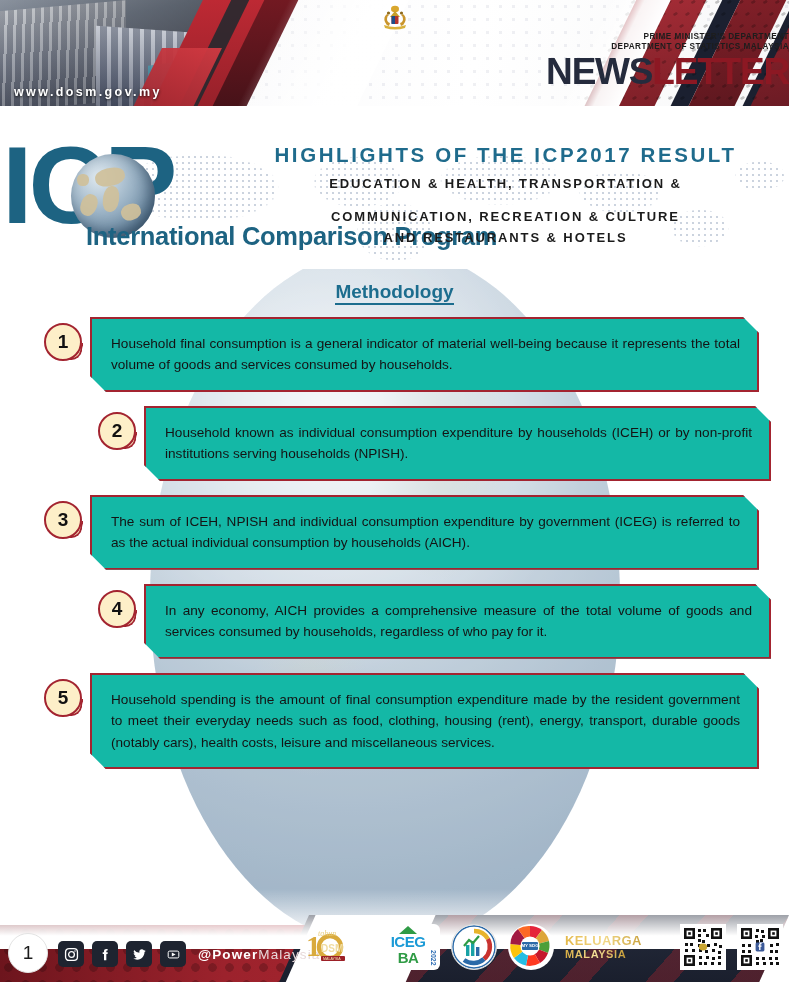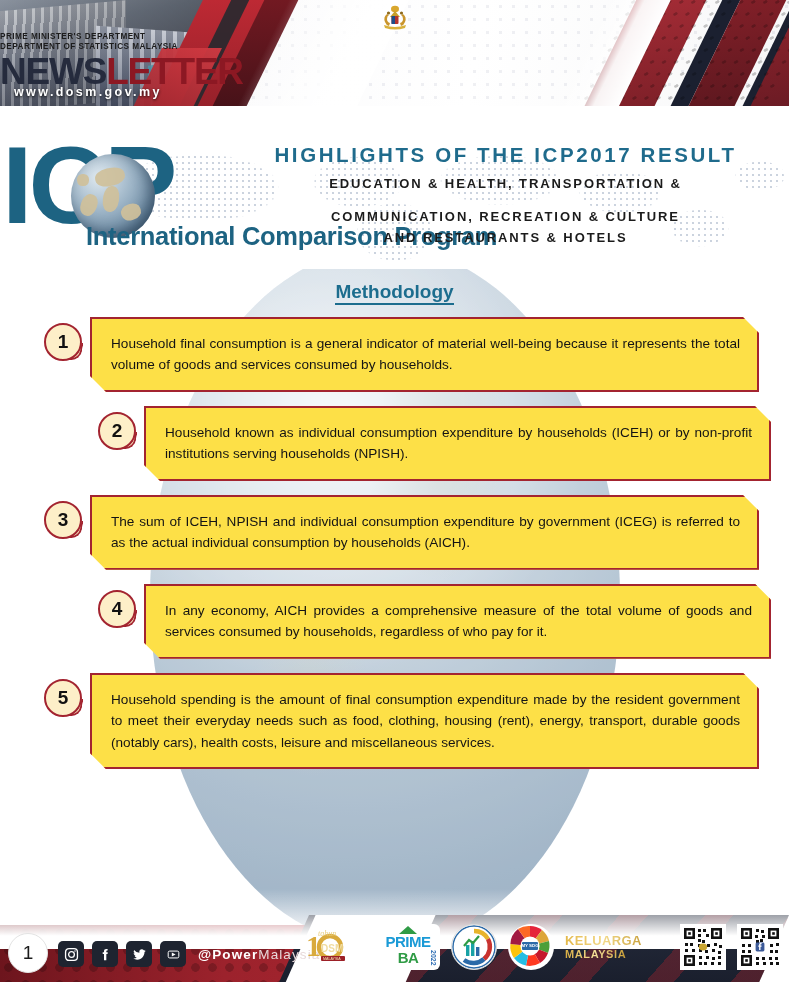--- a/index.html
+++ b/index.html
@@ -56,21 +56,21 @@
   .rd3 { right:32px;  width:46px; background:linear-gradient(170deg,#8e222b,#4d141b); }
   .rd4 { right:8px;   width:16px; background:#1b2030; }
   .rd5 { right:-30px; width:46px; background:linear-gradient(170deg,#9c2730,#5a1720); }
   .rdotmask { position:absolute; right:0; top:-40px; width:190px; height:200px; z-index:5;
      background-image:radial-gradient(circle, rgba(0,0,0,.22) 1.7px, transparent 1.9px);
      background-size:12px 12px; transform:skewX(-26deg); pointer-events:none; }
   .rwhite { position:absolute; right:150px; top:-40px; width:64px; height:210px; z-index:5;
      background:linear-gradient(90deg,rgba(255,255,255,.0),rgba(255,255,255,.95) 60%, rgba(255,255,255,1));
      transform:skewX(-26deg); }
 
-  .hdr-center { position:absolute; left:0; right:0; top:4px; z-index:7; text-align:left; }
+  .hdr-center { position:absolute; left:0; right:0; top:4px; z-index:7; text-align:right; }
   .emblem { width:34px; height:26px; margin:0 auto 2px; position:relative; }
   .emblem svg { display:block; }
   .dept1, .dept2 { font-size:8.2px; font-weight:700; color:#1d1d1d; letter-spacing:.45px;
     line-height:1.22; font-family:"Liberation Sans", sans-serif; }
   .nlwrap { margin-top:2px; font-size:37px; font-weight:700; letter-spacing:-1.2px; line-height:.96;
     font-family:"Liberation Sans", sans-serif; }
   .nl-a { color:#252b3d; }
   .nl-b { color:#8c1823; }
 
   
@@ -141,21 +141,21 @@
 
   .num { position:relative; flex:0 0 auto; width:44px; height:40px; margin-top:6px; }
   .num-c { position:absolute; left:0; top:0; width:38px; height:38px; border-radius:50%;
     background:#fdefc8; border:2.2px solid #a32430; display:flex; align-items:center;
     justify-content:center; font-size:19px; font-weight:600; color:#111; }
   .num-tail { position:absolute; left:24px; top:20px; width:14px; height:17px;
     border-right:2.2px solid #a32430; border-bottom:2.2px solid #a32430;
     border-bottom-right-radius:9px; background:#fdefc8;
     transform:skewX(-10deg); }
 
-  .bubble { position:relative; flex:1 1 auto; background:#fde047; border:2px solid #a32430;
+  .bubble { position:relative; flex:1 1 auto; background:#14b8a6; border:2px solid #a32430;
     padding:14px 17px 14px 19px; margin-left:2px;
     clip-path:polygon(0 0, calc(100% - 16px) 0, 100% 16px, 100% 100%, 16px 100%, 0 calc(100% - 16px));
     font-size:13.6px; line-height:1.58; color:#141414; text-align:justify;
     text-justify:inter-word; hyphens:none; }
 
   
   .sources { position:relative; z-index:4; margin:10px 0 0 46px; }
   .src-h { font-size:9.6px; font-weight:700; color:#1d4e89; }
   .src-row { display:flex; font-size:8.6px; color:#2a5fa8; margin-top:2px; }
   .src-n { width:26px; }
@@ -384,21 +384,21 @@
           <circle cx="26" cy="21" r="11" fill="none" stroke="#d9aa3c" stroke-width="4.5"></circle>
           <text x="14" y="10" font-family="Liberation Serif, serif" font-size="8" font-style="italic" fill="#e8cd7c">tahun</text>
           <text x="17" y="26" font-family="Liberation Sans, sans-serif" font-size="10" font-weight="700" fill="#f0dca0">DSM</text>
           <rect x="17" y="30" width="24" height="5" rx="1" fill="#9c2027"></rect>
           <text x="19" y="34.2" font-family="Liberation Sans, sans-serif" font-size="3.6" fill="#f2e3b4">MALAYSIA</text>
         </svg>
       </div>
 
       <div class="lg-hies">
         <div class="roof"></div>
-        <div class="t1" style="margin-top:6px">PRIME</div>
+        <div class="t1" style="margin-top:6px">ICEG</div>
         <div class="t2">BA</div>
         <div class="yr">2022</div>
       </div>
 
       <div class="lg-circ">
         <svg width="44" height="44" viewBox="0 0 44 44">
           <circle cx="22" cy="22" r="21" fill="#fff" stroke="#2b6aa8" stroke-width="1.4"></circle>
           <path d="M22 6 a16 16 0 0 1 14 8" stroke="#e8b42b" stroke-width="4.4" fill="none"></path>
           <path d="M36 14 a16 16 0 0 1 -4 20" stroke="#c8322f" stroke-width="4.4" fill="none"></path>
           <path d="M32 34 a16 16 0 0 1 -20 1" stroke="#2b6aa8" stroke-width="4.4" fill="none"></path>

